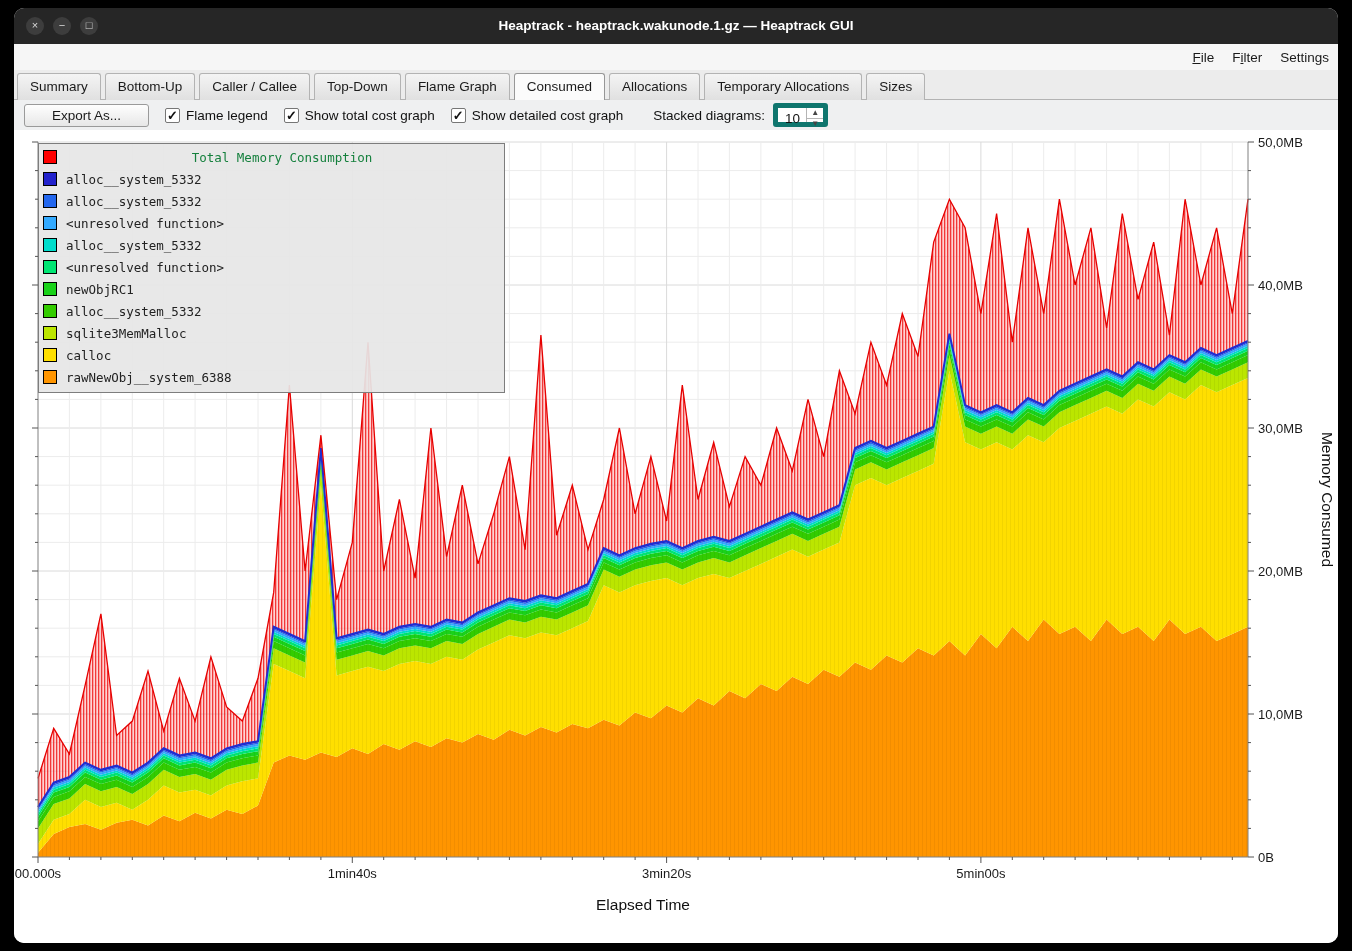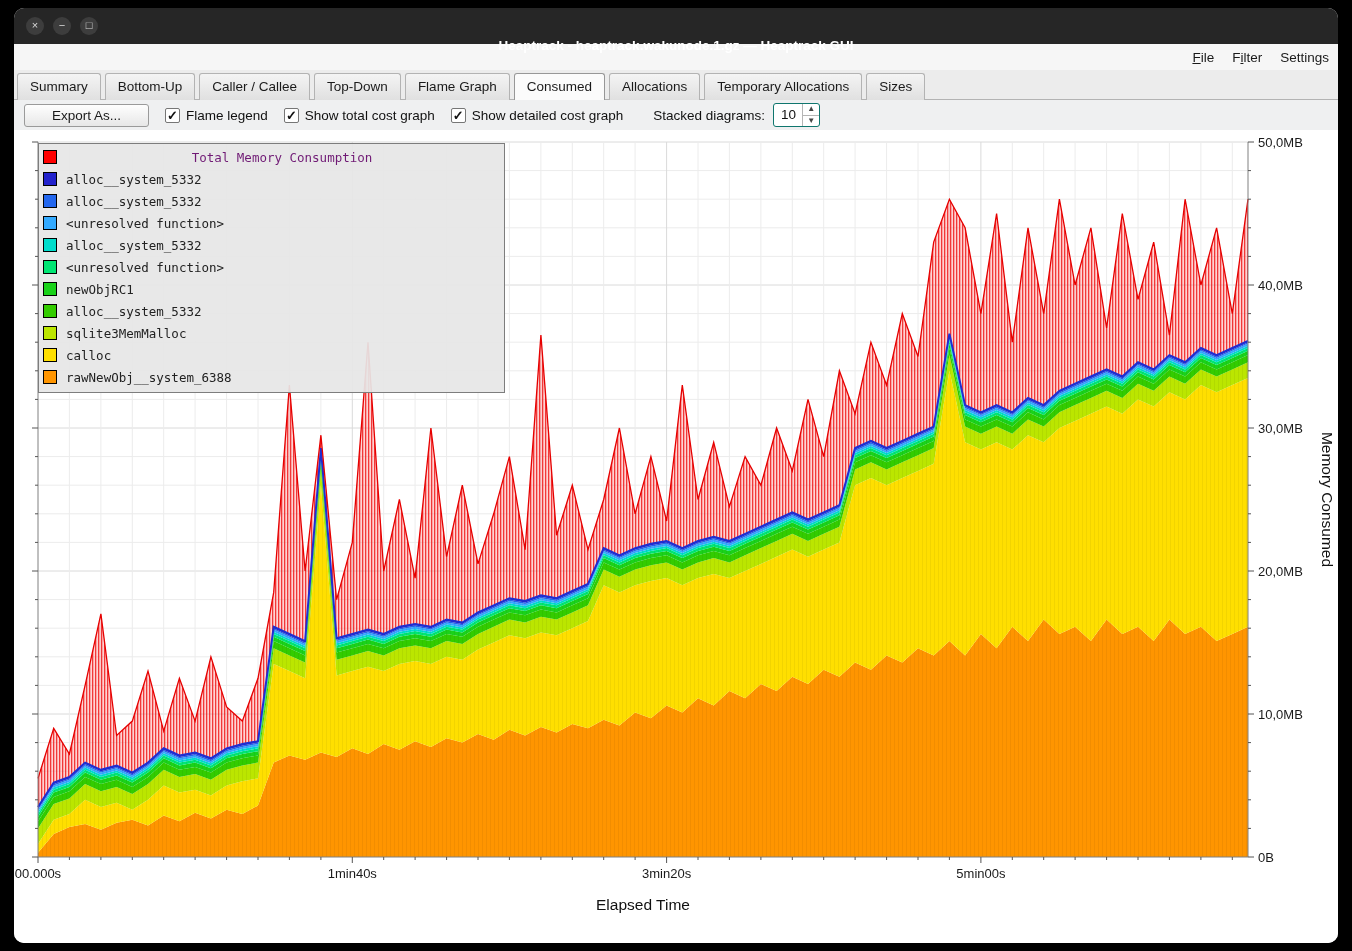--- a/index.html
+++ b/index.html
@@ -8,21 +8,21 @@
   .window { position:absolute; left:14px; top:8px; width:1324px; height:935px;
             border-radius:10px; overflow:hidden; background:#eff0f1; }
   
   .titlebar { position:relative; height:36px; background:#262626; }
   .winbtns { position:absolute; left:12px; top:9px; display:flex; gap:9px; }
   .winbtn { width:18px; height:18px; border-radius:50%; background:#3d3d3d;
             color:#d9d9d9; font-size:11px; line-height:17px; text-align:center;
             cursor:default; }
   .title { position:absolute; left:120px; right:120px; top:0; height:36px;
            line-height:36px; text-align:center; color:#fff; font-size:13.5px;
-           font-weight:bold; white-space:nowrap; overflow:hidden;margin-top:20px; }
+           font-weight:bold; white-space:nowrap; overflow:hidden; }
   
   .menubar { height:26px; background:#f6f6f6; display:flex; align-items:center;
              padding-left:8px;justify-content:flex-end; }
   .menu-item { font-size:13.5px; color:#1a1a1a; padding:3px 9px; border-radius:3px; }
   
   .tabbar { height:30px; background:#ececec; border-bottom:1px solid #b3b3b3;
             display:flex; align-items:flex-end; padding-left:3px; }
   .tab { border:1px solid #b3b3b3; border-bottom:none; background:linear-gradient(#f4f4f4,#e0e0e0);
          padding:5px 12px 6px; font-size:13.5px; color:#1a1a1a;
          border-radius:3px 3px 0 0; margin-right:4px; position:relative; top:1px;
@@ -33,37 +33,37 @@
              gap:16px; padding:0 10px; }
   .export { font-family:inherit; font-size:13.5px; color:#1a1a1a; padding:3px 27px;
             border:1px solid #9a9a9a; border-radius:3px;
             background:linear-gradient(#fefefe,#e7e7e7); }
   .cbs { display:flex; align-items:center; gap:16px; }
   .cb { display:inline-flex; align-items:center; gap:6px; font-size:13.5px; color:#111; }
   .cbbox { width:15px; height:15px; border:1px solid #767676; background:#fff;
            border-radius:2px; font-size:13px; line-height:13px; text-align:center;
            font-weight:bold; color:#111; }
   .stacked-label { font-size:13.5px; color:#111; margin-left:14px; }
-  .spin { display:flex; align-items:stretch; height:24px; border:1px solid #0f766e;
+  .spin { display:flex; align-items:stretch; height:24px; border:5px solid #0f766e;
           background:#fff; border-radius:3px; margin-left:-8px; }
   .spinval { width:28px; font-size:13.5px; color:#111; padding:3px 0 0 7px; }
   .spinbtns { display:flex; flex-direction:column; width:17px; border-left:1px solid #b5b5b5; }
   .sb { flex:1; font-size:8px; line-height:10px; text-align:center; color:#444; }
   .sb:first-child { border-bottom:1px solid #b5b5b5; }
   
   .chartwrap { position:relative; width:1324px; height:813px; background:#fff; }
   .chartwrap svg { position:absolute; left:0; top:0;
                    font-family:"Liberation Sans", sans-serif; }
   .legend { position:absolute; left:24px; top:13px; width:467px;
             background:rgba(230,230,230,0.93); border:1px solid #7d7d7d;
             padding:2px 6px 4px 4px;
             font-family:"DejaVu Sans Mono", monospace; font-size:12.5px; }
   .lrow { display:flex; align-items:center; height:22px; gap:9px; }
   .lsw { width:14px; height:14px; border:1px solid #000; flex:0 0 14px; }
-  .ltitle { flex:1; text-align:center; color:#701a75; }
+  .ltitle { flex:1; text-align:center; color:#15803d; }
   .llab { color:#222; }
 </style>
 </head>
 <body>
 
 <div class="window">
 
   <div class="titlebar">
     <div class="winbtns">
       <div class="winbtn"><span>×</span></div>

